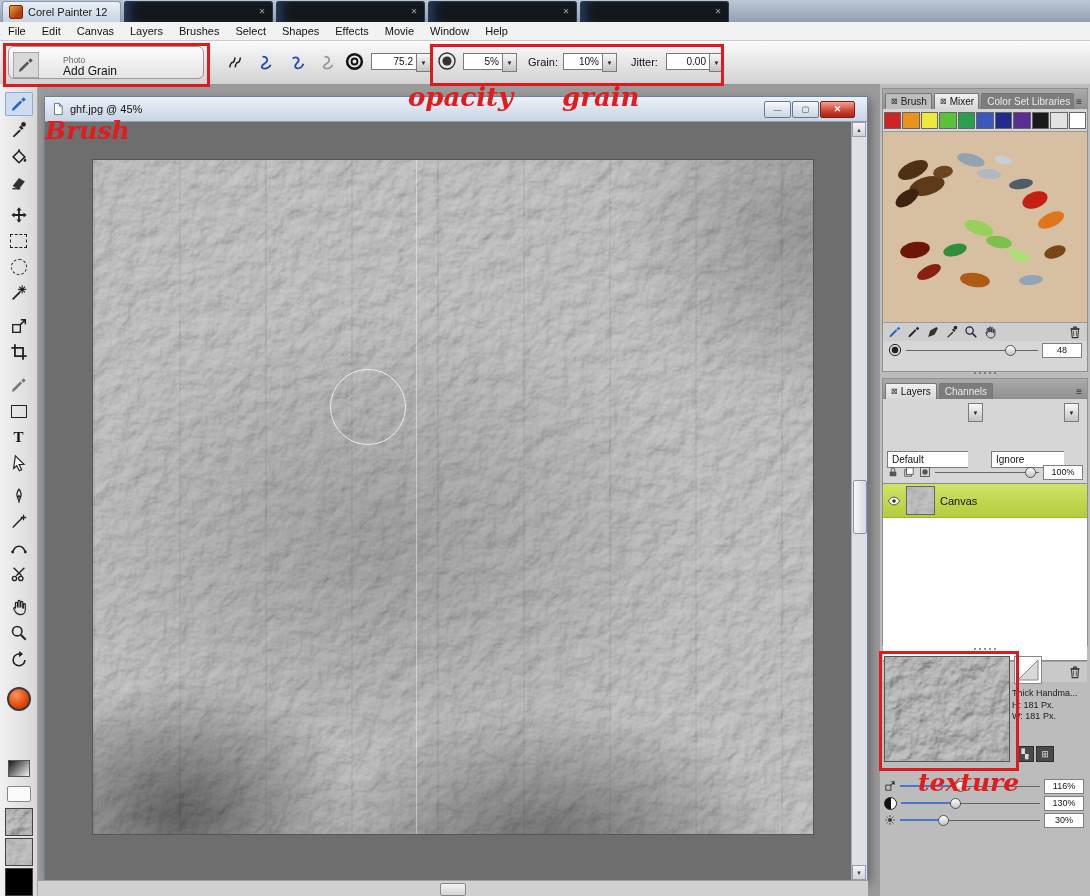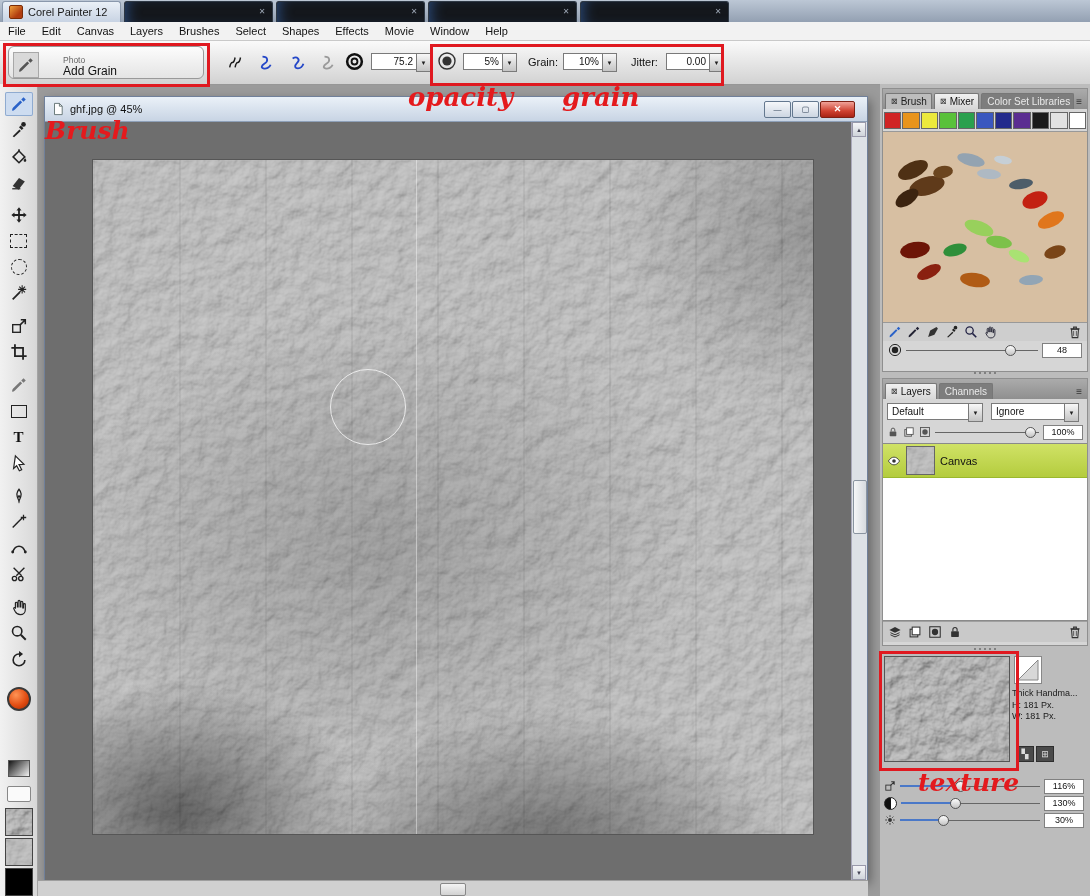--- a/index.html
+++ b/index.html
@@ -122,24 +122,24 @@
   .slider .fill{position:absolute;left:0;top:5px;height:2px;background:#4a78c8;}
   .sl-thumb{position:absolute;top:1.5px;width:9px;height:9px;border-radius:50%;
     background:linear-gradient(#fdfdfd,#c4c4c4);border:1px solid #555;margin-left:-4px;}
   .vbox{background:#fff;border:1px solid #808080;font-size:9px;text-align:center;
     padding:0 2px;height:13px;line-height:13px;box-sizing:content-box;}
   .dots{position:absolute;left:50%;transform:translateX(-50%);display:flex;gap:3px;}
   .dots i{width:2px;height:2px;border-radius:50%;background:#6e6e6e;}
   .ctrlrow{height:21px;display:flex;align-items:center;gap:8px;padding:2px 4px 0;}
   .pdd{display:flex;height:17px;}
   .pdd .v{background:#fff;border:1px solid #7a7a7a;border-right:none;height:15px;line-height:15px;
-    font-size:10px;padding:0 4px;text-align:left;}
+    font-size:10px;padding:0 4px;text-align:left;margin-top:48px;}
   .pdd .b{width:13px;height:17px;background:linear-gradient(#f8f8f8,#c4c4c4);border:1px solid #7a7a7a;
     font-size:6px;display:flex;align-items:center;justify-content:center;color:#222;}
-  .lockrow{height:18px;display:flex;align-items:center;gap:4px;padding:1px 4px 0;}
+  .lockrow{height:18px;display:flex;align-items:center;gap:4px;padding:1px 4px 0;margin-top:40px;}
   .layerlist{height:176px;background:#fff;border-top:1px solid #8a8a8a;border-bottom:1px solid #8a8a8a;
     margin-top:2px;overflow:hidden;}
   .lrow{height:33px;display:flex;align-items:center;gap:5px;padding:0 4px;
     background:linear-gradient(#d0e266,#b4cc3e);border-bottom:1px solid #9ab82e;}
   .lthumb{width:27px;height:27px;border:1px solid #666;background:#bbb;overflow:hidden;display:block;}
   .lname{font-size:11px;color:#111;}
   .liconrow{height:20px;display:flex;align-items:center;gap:6px;padding:0 5px;background:#c9c9c9;
     border-top:1px solid #a0a0a0;}
   .mlast{margin-left:auto;}
   .pthumb{position:absolute;width:124px;height:104px;border:1px solid #555;overflow:hidden;background:#b5b5b5;}

